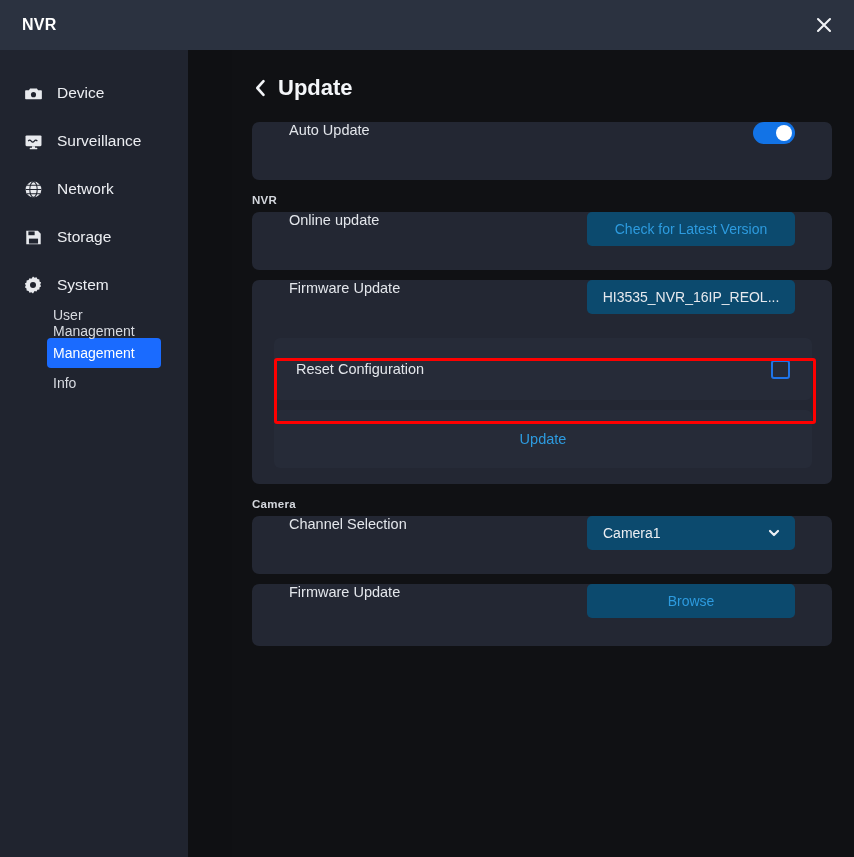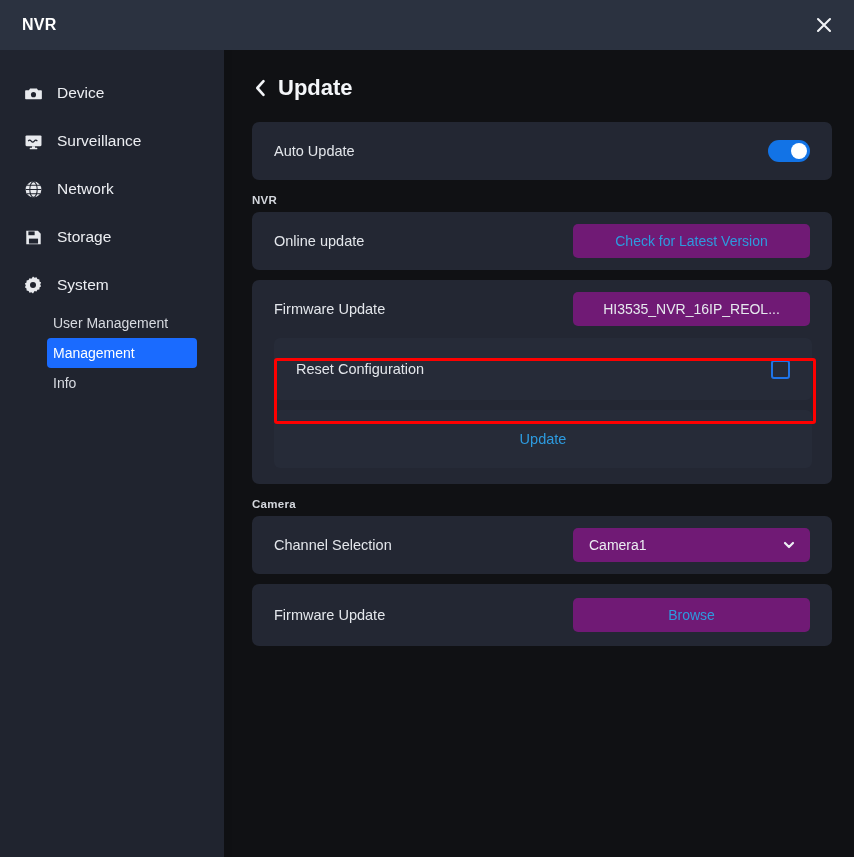--- a/index.html
+++ b/index.html
@@ -24,21 +24,21 @@
   .close-btn {
     position: absolute; right: 12px; top: 8px;
     width: 36px; height: 34px;
     display: flex; align-items: center; justify-content: center;
     color: #f0f2f5; cursor: pointer;
   }
   .close-btn svg { display: block; }
 
   
   .sidebar {
-    position: absolute; left: 0; top: 50px; width: 224px; height: 807px;
+    position: absolute; left: 0; top: 50px; width: 188px; height: 807px;
     background: #20242f;
   }
   .nav-item {
     display: flex; align-items: center;
     height: 34px; margin-top: 14px; padding-left: 22px;
     cursor: pointer;
   }
   .nav-item:first-child { margin-top: 26px; }
   .nav-ico {
     width: 22px; height: 22px; margin-right: 13px;
@@ -68,43 +68,43 @@
     display: flex; align-items: center;
     margin: 25px 0 0 20px;
   }
   .back-chevron { color: #f2f4f7; margin-right: 10px; display: flex; cursor: pointer; }
   .page-title { color: #f4f6f9; font-size: 22px; font-weight: bold; }
 
   .card {
     margin: 0 22px 0 20px; background: #232733; border-radius: 7px;
   }
   .row {
-    display: flex; align-items: center; justify-content: space-between;
-    height: 58px; padding: 0 22px; gap: 25px;
+    display: flex; align-items: flex-start; justify-content: space-between;
+    height: 58px; padding: 0 37px; gap: 25px;
   }
   .row-label { color: #e3e6eb; font-size: 14.5px; }
 
   .section-label {
     color: #d4d7dd; font-size: 11.5px; font-weight: bold;
     margin: 14px 0 6px 20px; letter-spacing: .3px;
   }
 
   
   .toggle {
     width: 42px; height: 22px; border-radius: 11px; background: #1273e6;
     position: relative; cursor: pointer;
   }
   .toggle .knob {
     position: absolute; right: 3px; top: 3px;
     width: 16px; height: 16px; border-radius: 50%; background: #ffffff;
   }
 
   
   .pill {
-    width: 237px; height: 34px; border-radius: 5px; background: #701a75;
+    width: 208px; height: 34px; border-radius: 5px; background: #0c4a6e;
     display: flex; align-items: center; justify-content: center;
     font-size: 14px; cursor: pointer;
   }
   .pill.link { color: #2d9bdf; }
   .pill.value { color: #e6e9ee; }
   .pill.select {
     justify-content: space-between; padding: 0 14px 0 16px;
     color: #eceef2;
   }
   .chev-down { color: #eceff4; display: flex; }

